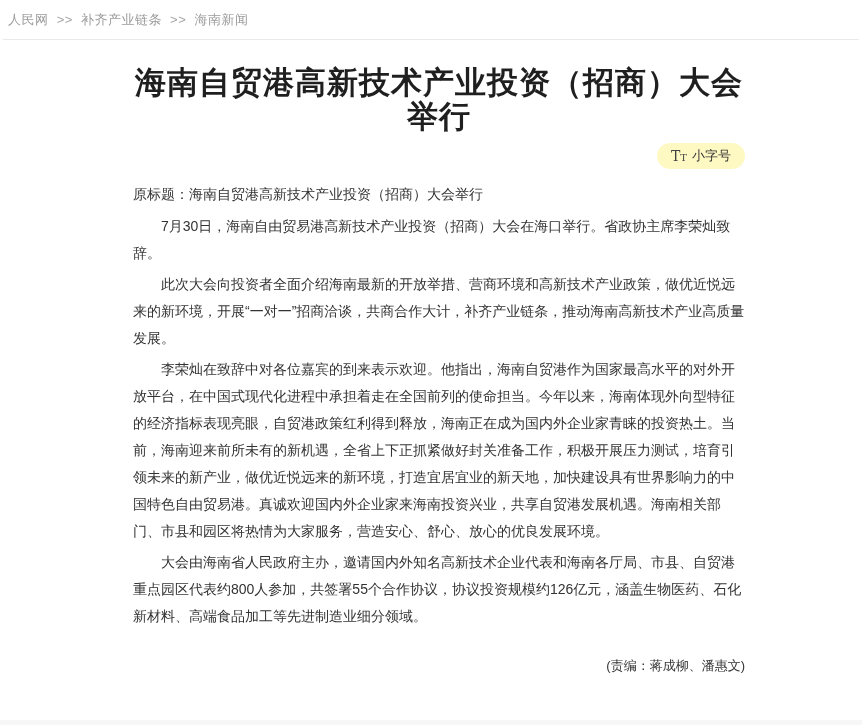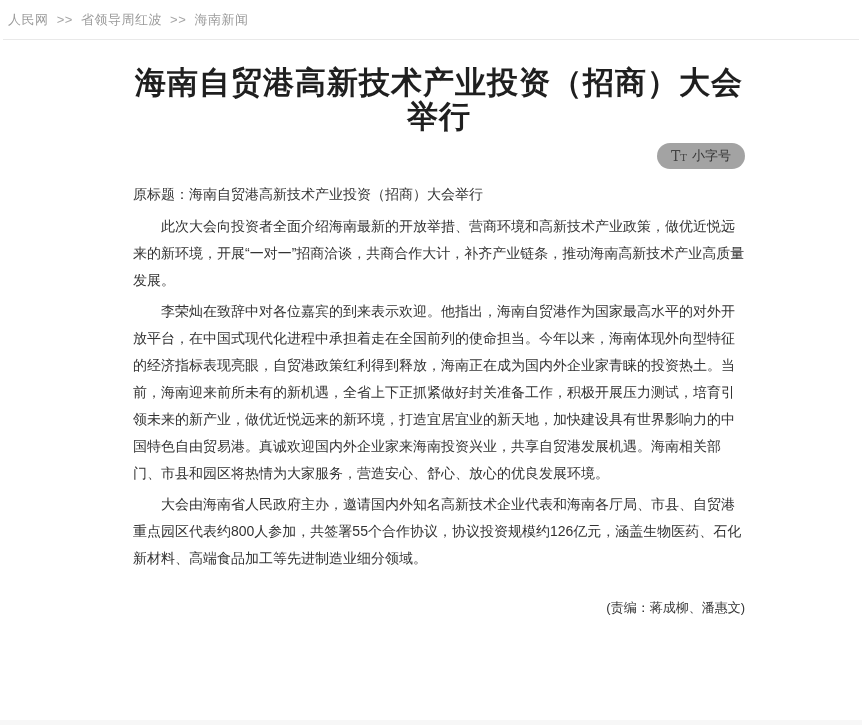--- a/index.html
+++ b/index.html
@@ -59,21 +59,21 @@
   .article-meta .source-link {
     color: #333333;
     text-decoration: none;
     cursor: pointer;
   }
   .toolbar { margin-top: 9px; text-align: right; }
   .font-size-btn {
     display: inline-flex;
     align-items: center;
     gap: 5px;
-    background: #a3a3a3;
+    background: #fef9c3;
     border: none;
     border-radius: 13px;
     padding: 4px 14px;
     font-size: 13px;
     color: #333333;
     font-family: "Liberation Sans", sans-serif;
     cursor: pointer;
   }
   .tt-icon { font-family: "DejaVu Serif", serif; color: #444; line-height: 1; }
   .tt-icon .t-big { font-size: 14px; }
@@ -104,41 +104,42 @@
     width: 100%; height: 5px;
     background: #f7f7f7;
   }
 </style>
 </head>
 <body>
 
 <div class="breadcrumb">
   <a>人民网</a>
   <span class="sep">&gt;&gt;</span>
-  <a>省领导周红波</a>
+  <a>补齐产业链条</a>
   <span class="sep">&gt;&gt;</span>
   <a>海南新闻</a>
 </div>
 
 <hr class="top-divider">
 
 <div class="article">
   <h1 class="article-title">海南自贸港高新技术产业投资（招商）大会举行</h1>
 
 
 
   <div class="toolbar">
     <button class="font-size-btn">
       <span class="tt-icon"><span class="t-big">T</span><span class="t-small">T</span></span>
       <span>小字号</span>
     </button>
   </div>
 
   <div class="article-body">
     <p class="original-title">原标题：海南自贸港高新技术产业投资（招商）大会举行</p>
+    <p class="para">7月30日，海南自由贸易港高新技术产业投资（招商）大会在海口举行。省政协主席李荣灿致辞。</p>
     <p class="para">此次大会向投资者全面介绍海南最新的开放举措、营商环境和高新技术产业政策，做优近悦远来的新环境，开展“一对一”招商洽谈，共商合作大计，补齐产业链条，推动海南高新技术产业高质量发展。</p>
     <p class="para">李荣灿在致辞中对各位嘉宾的到来表示欢迎。他指出，海南自贸港作为国家最高水平的对外开放平台，在中国式现代化进程中承担着走在全国前列的使命担当。今年以来，海南体现外向型特征的经济指标表现亮眼，自贸港政策红利得到释放，海南正在成为国内外企业家青睐的投资热土。当前，海南迎来前所未有的新机遇，全省上下正抓紧做好封关准备工作，积极开展压力测试，培育引领未来的新产业，做优近悦远来的新环境，打造宜居宜业的新天地，加快建设具有世界影响力的中国特色自由贸易港。真诚欢迎国内外企业家来海南投资兴业，共享自贸港发展机遇。海南相关部门、市县和园区将热情为大家服务，营造安心、舒心、放心的优良发展环境。</p>
     <p class="para">大会由海南省人民政府主办，邀请国内外知名高新技术企业代表和海南各厅局、市县、自贸港重点园区代表约800人参加，共签署55个合作协议，协议投资规模约126亿元，涵盖生物医药、石化新材料、高端食品加工等先进制造业细分领域。</p>
     <div class="editors-note">(责编：蒋成柳、潘惠文)</div>
   </div>
 </div>
 
 <div class="bottom-strip"></div>
 
 </body></html>

